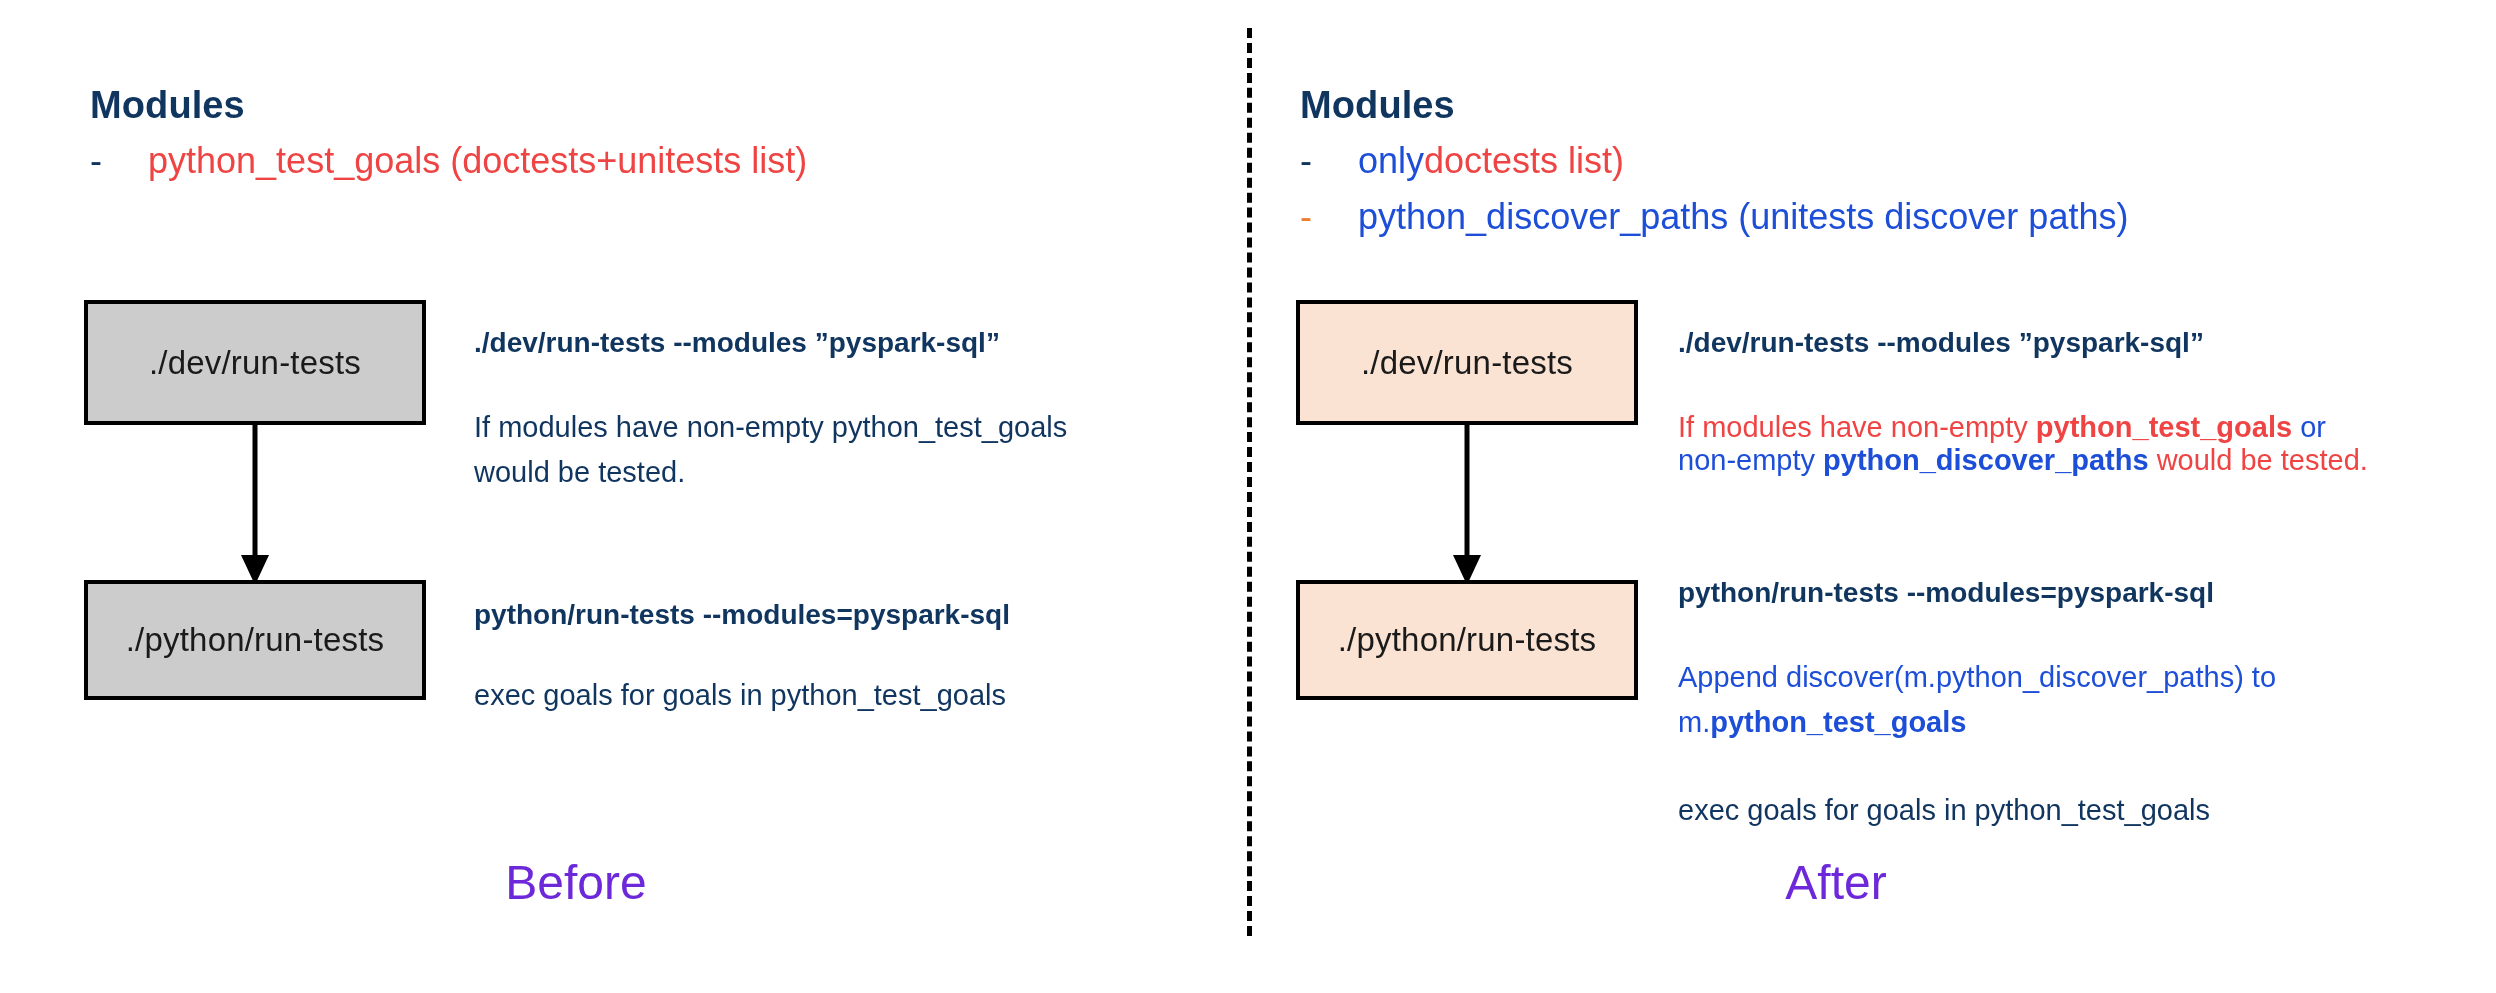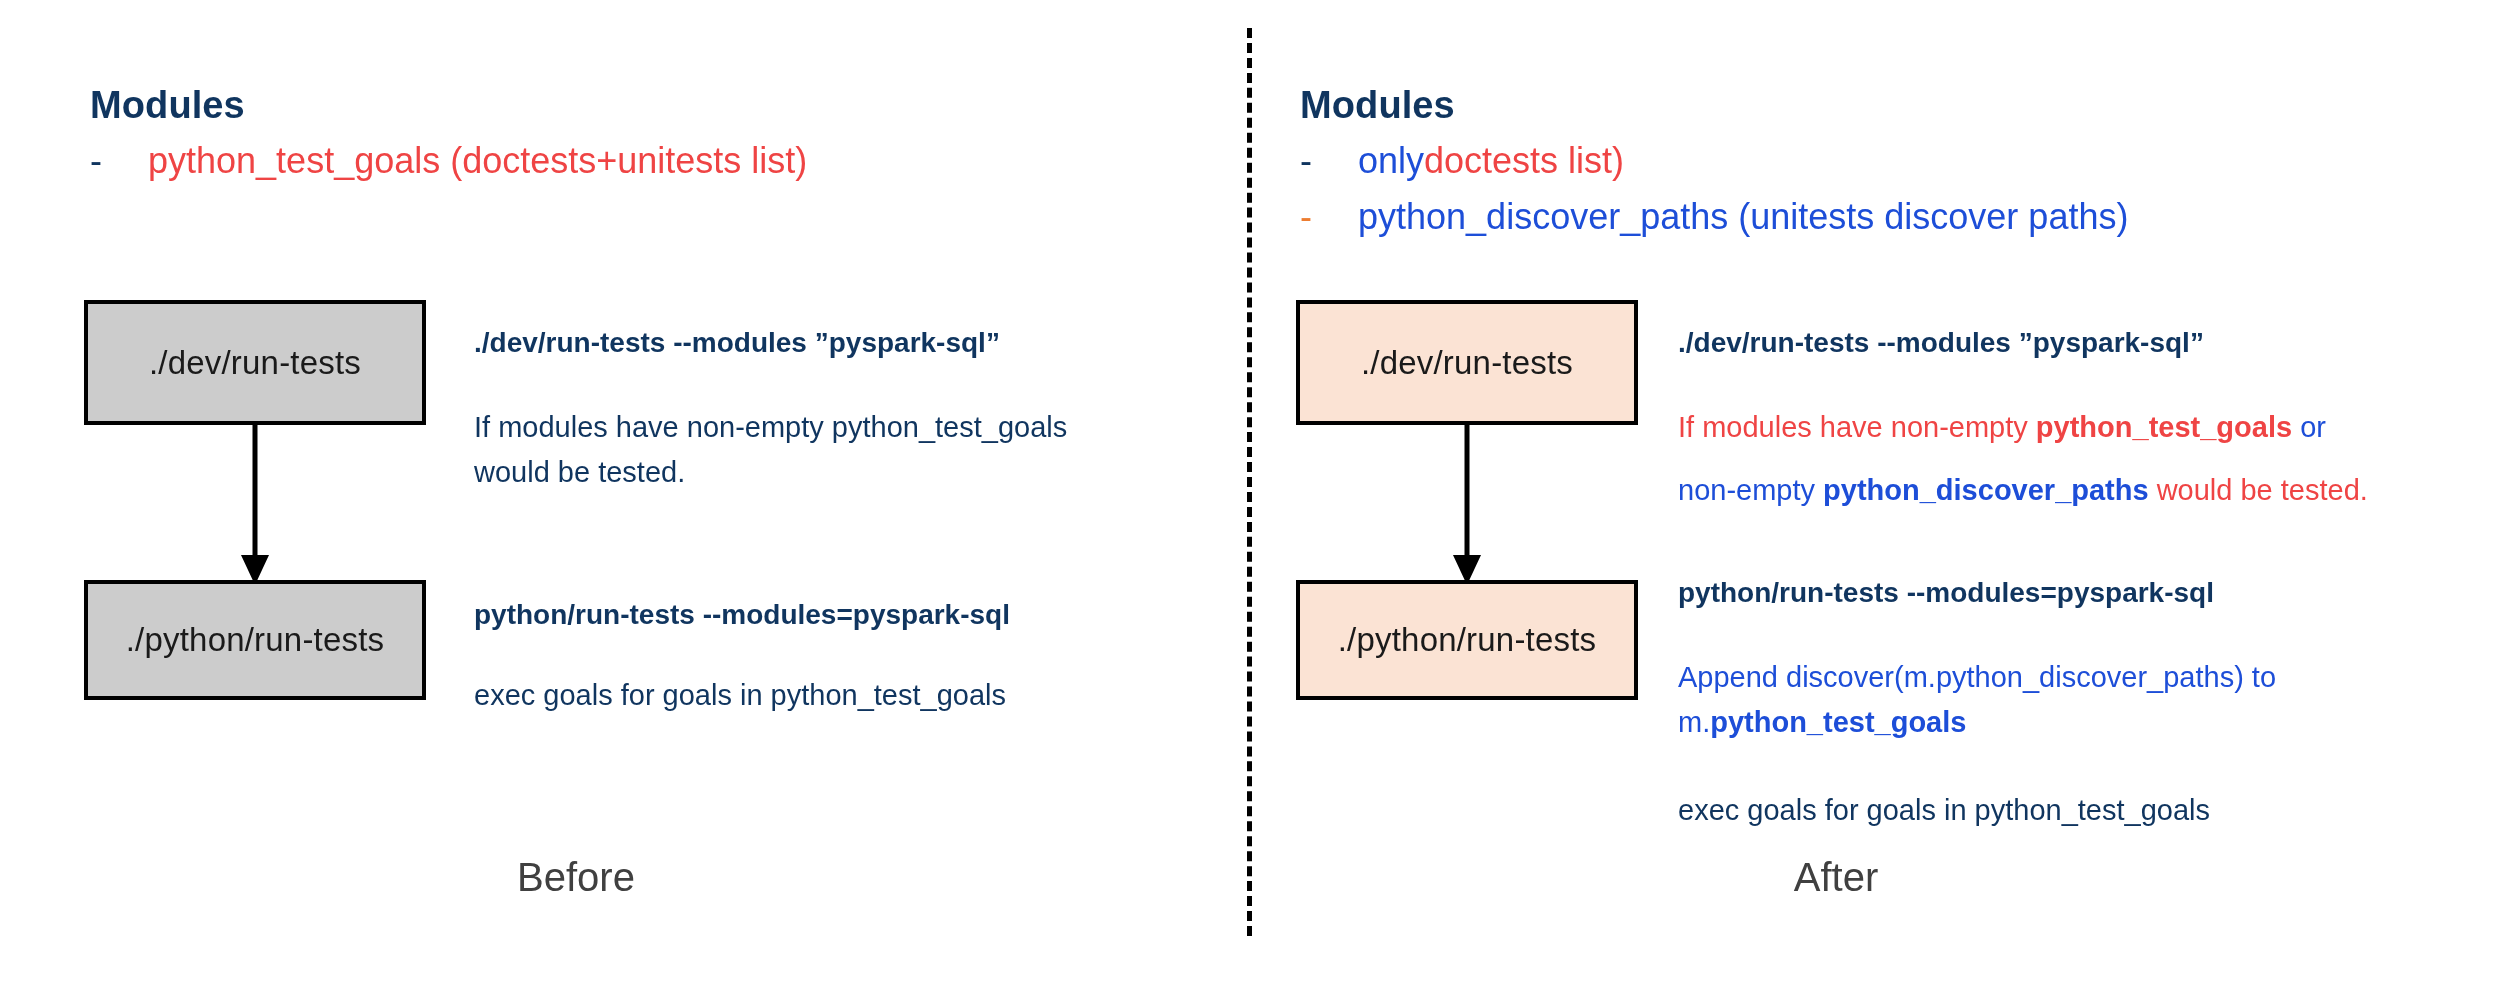--- a/index.html
+++ b/index.html
@@ -82,22 +82,22 @@
     font-size: 29px;
     line-height: 45px;
     color: #10355F;
     white-space: nowrap;
   }
   .anno.bold { font-weight: bold; font-size: 28px; }
 
   
   .caption {
     position: absolute;
-    font-size: 40px;
-    color: #404040;
+    font-size: 48px;
+    color: #6d28d9;
     white-space: nowrap;
     text-align: center;
   }
 </style>
 </head>
 <body>
 
 <div id="canvas">
 
   <div class="divider"></div>
@@ -163,21 +163,21 @@
     <div class="flow-box peach" style="left:1280px; top:580px; width:342px; height:120px;">
       <span>./python/run-tests</span>
     </div>
 
     <div class="anno bold" style="left:1662px; top:320px;">./dev/run-tests  --modules ”pyspark-sql”</div>
 
     <div class="anno" style="left:1662px; top:405px;">
       <span class="n">If modules have non-empty </span><span class="n" style="font-weight:bold;">python_test_goals</span><span class="o"> or</span>
     </div>
 
-    <div class="anno" style="left:1662px; top:468px;text-align:right;">
+    <div class="anno" style="left:1662px; top:438px;text-align:right;">
       <span class="o">non-empty </span><span class="o" style="font-weight:bold;">python_discover_paths</span><span class="n"> would be tested.</span>
     </div>
 
     <div class="anno bold" style="left:1662px; top:570px;">python/run-tests --modules=pyspark-sql</div>
 
     <div class="anno" style="left:1662px; top:655px;">
       <span class="o">Append discover(m.python_discover_paths) to</span>
     </div>
 
     <div class="anno" style="left:1662px; top:700px;">

